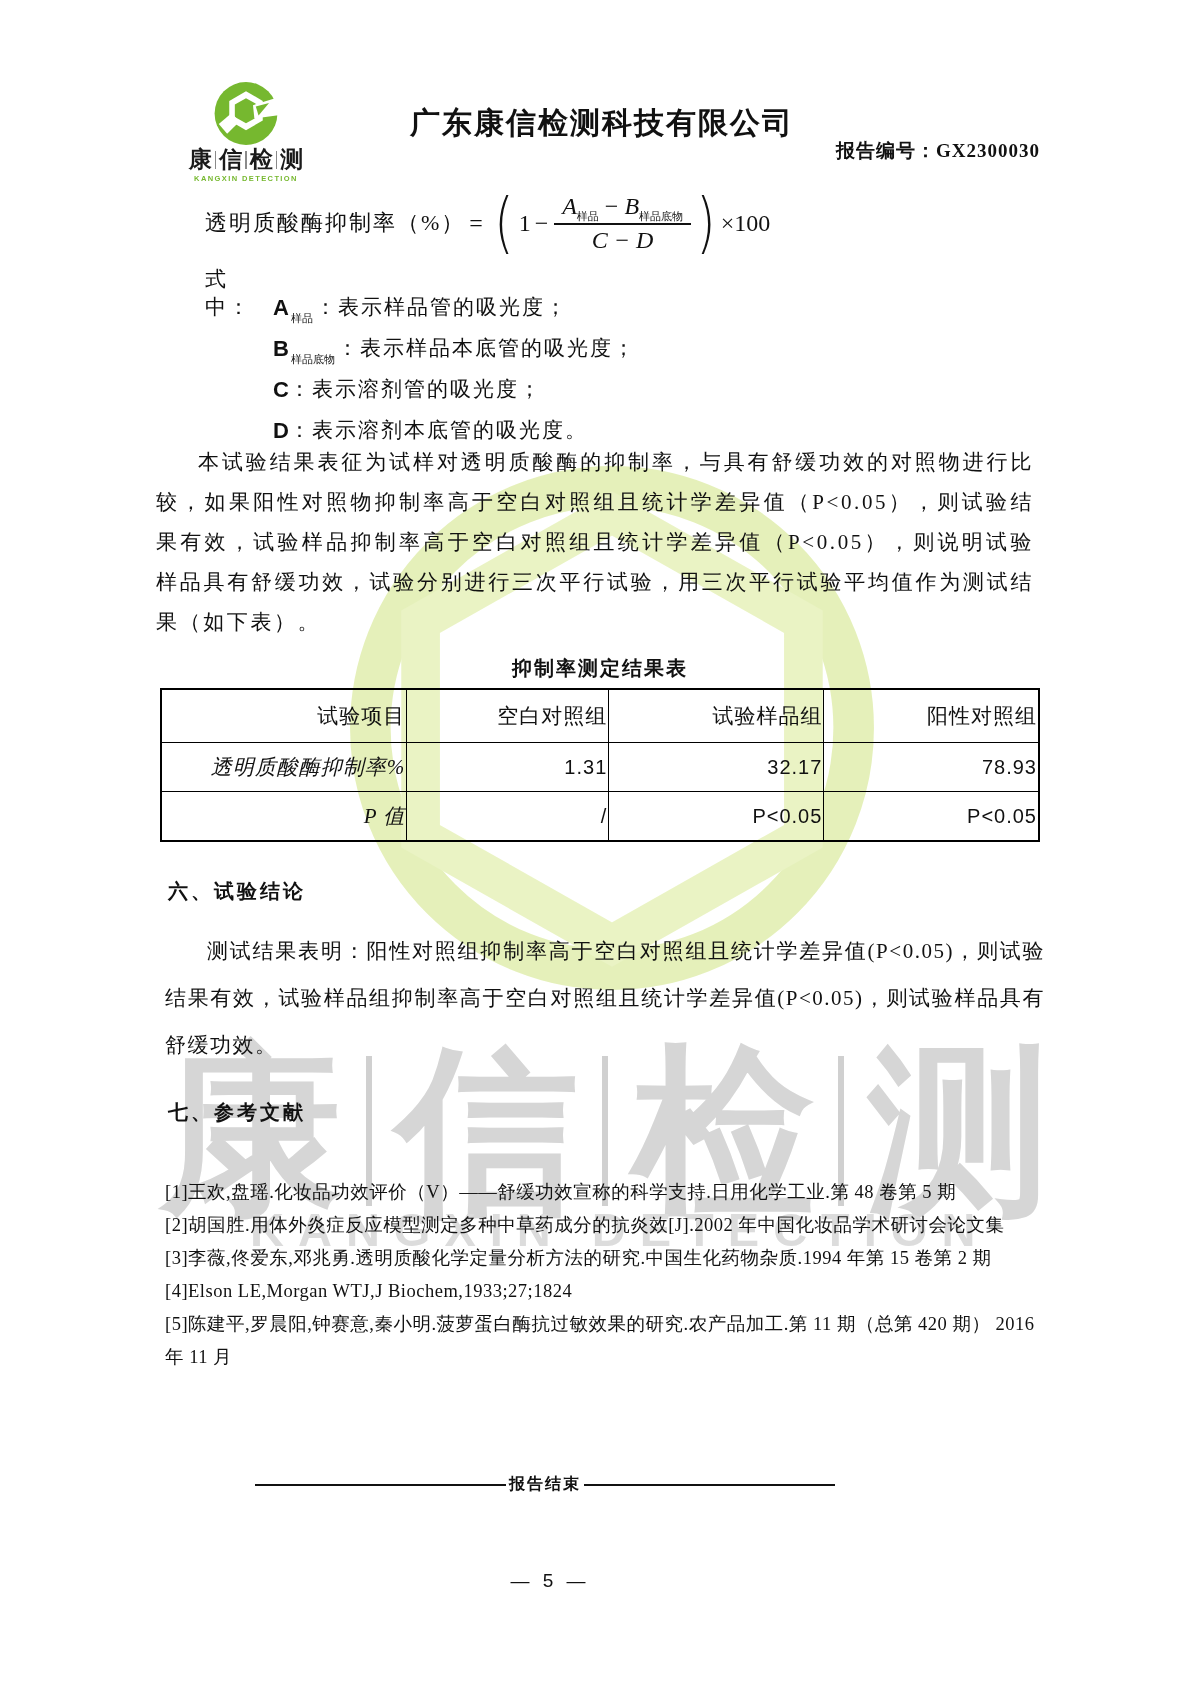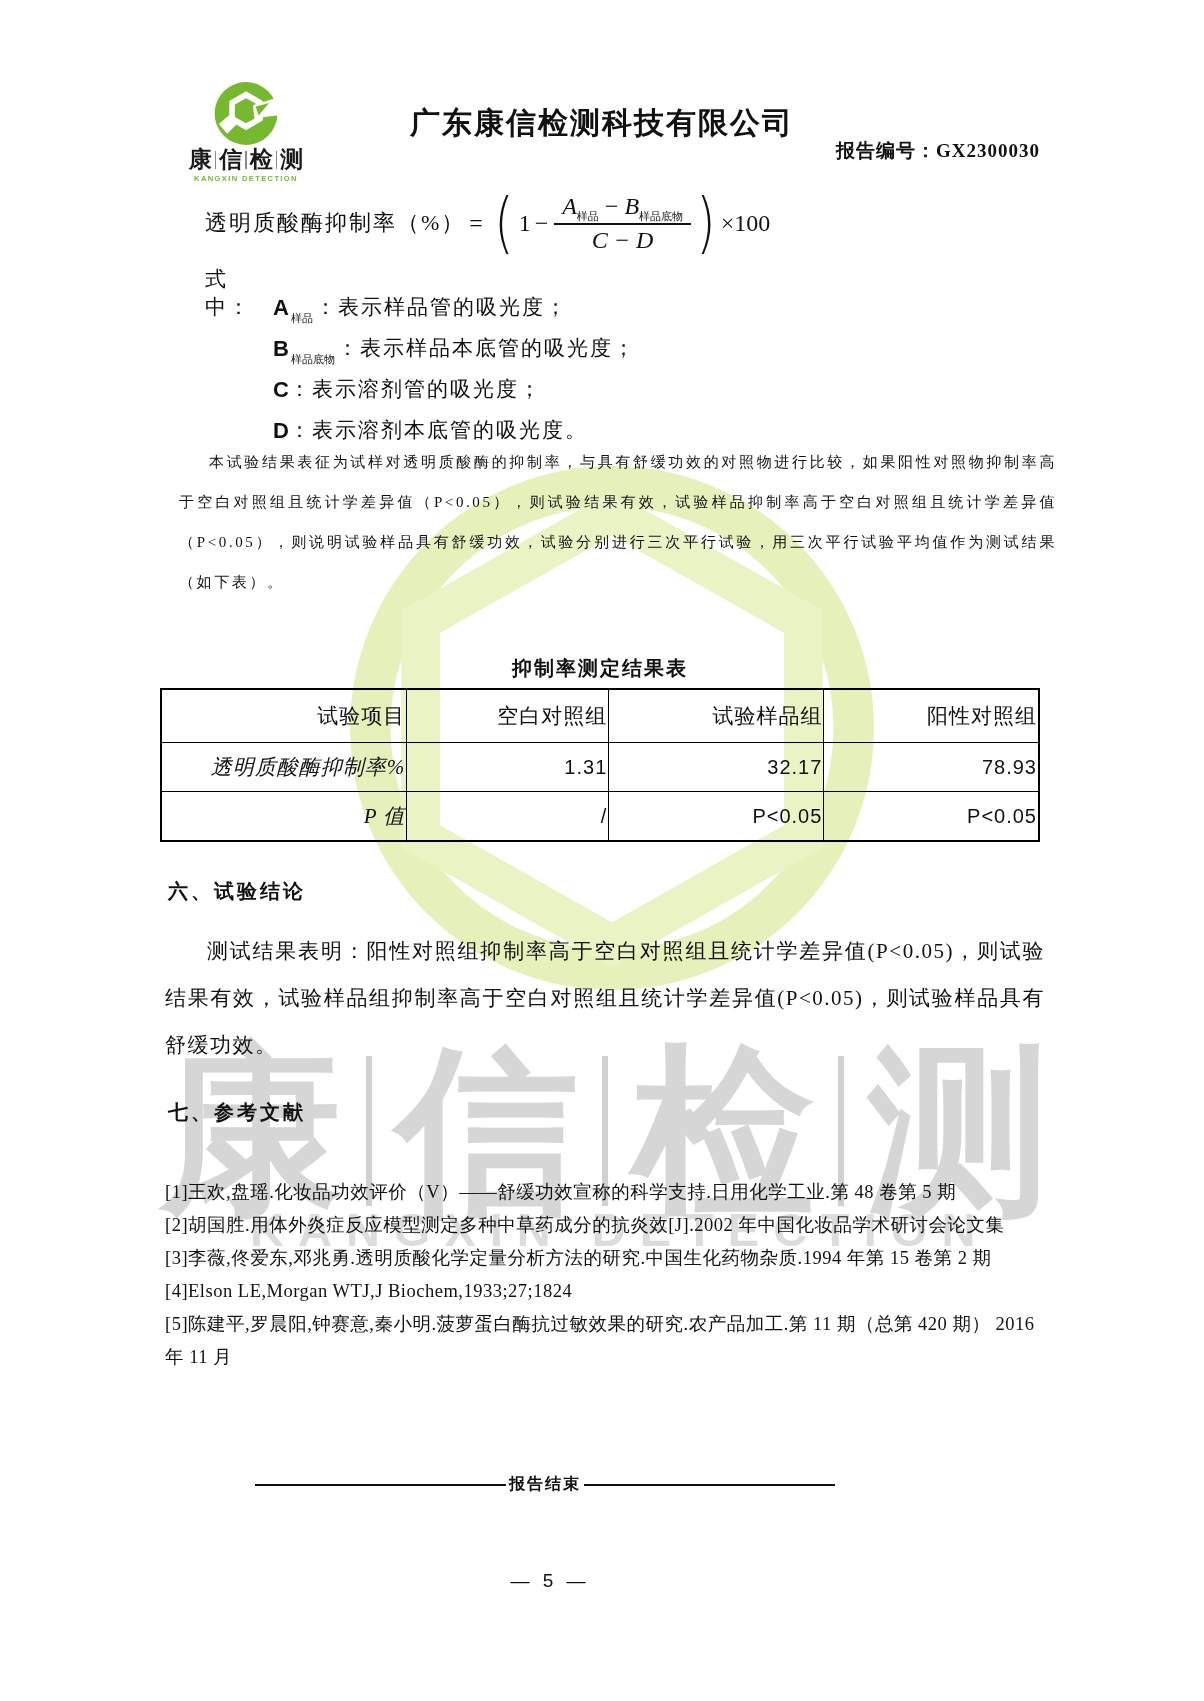--- a/index.html
+++ b/index.html
@@ -82,22 +82,22 @@
   .defs{position:absolute;top:280px;left:205px;font-size:21px;}
   .def-row{height:41px;display:flex;align-items:flex-end;letter-spacing:2px;}
   .def-prefix{width:68px;display:inline-block;}
   .def-sym{
     font-family:"Liberation Sans","DejaVu Sans",sans-serif;
     font-weight:600;font-size:22px;letter-spacing:0;
   }
   .def-sub{font-size:11px;transform:translateY(5px);letter-spacing:0;margin:0 2px;}
   
   .para{
-    position:absolute;top:442px;left:179px;width:878px;
-    font-size:15px;line-height:40px;letter-spacing:2.6px;
+    position:absolute;top:442px;left:156px;width:878px;
+    font-size:21px;line-height:40px;letter-spacing:2.6px;
     text-align:justify;text-indent:2em;
   }
   
   .tbl-title{
     position:absolute;top:655px;left:160px;width:880px;
     text-align:center;font-size:20px;font-weight:bold;letter-spacing:2px;
   }
   .result-table{
     position:absolute;top:688px;left:160px;width:880px;
     border-collapse:collapse;font-size:21px;

